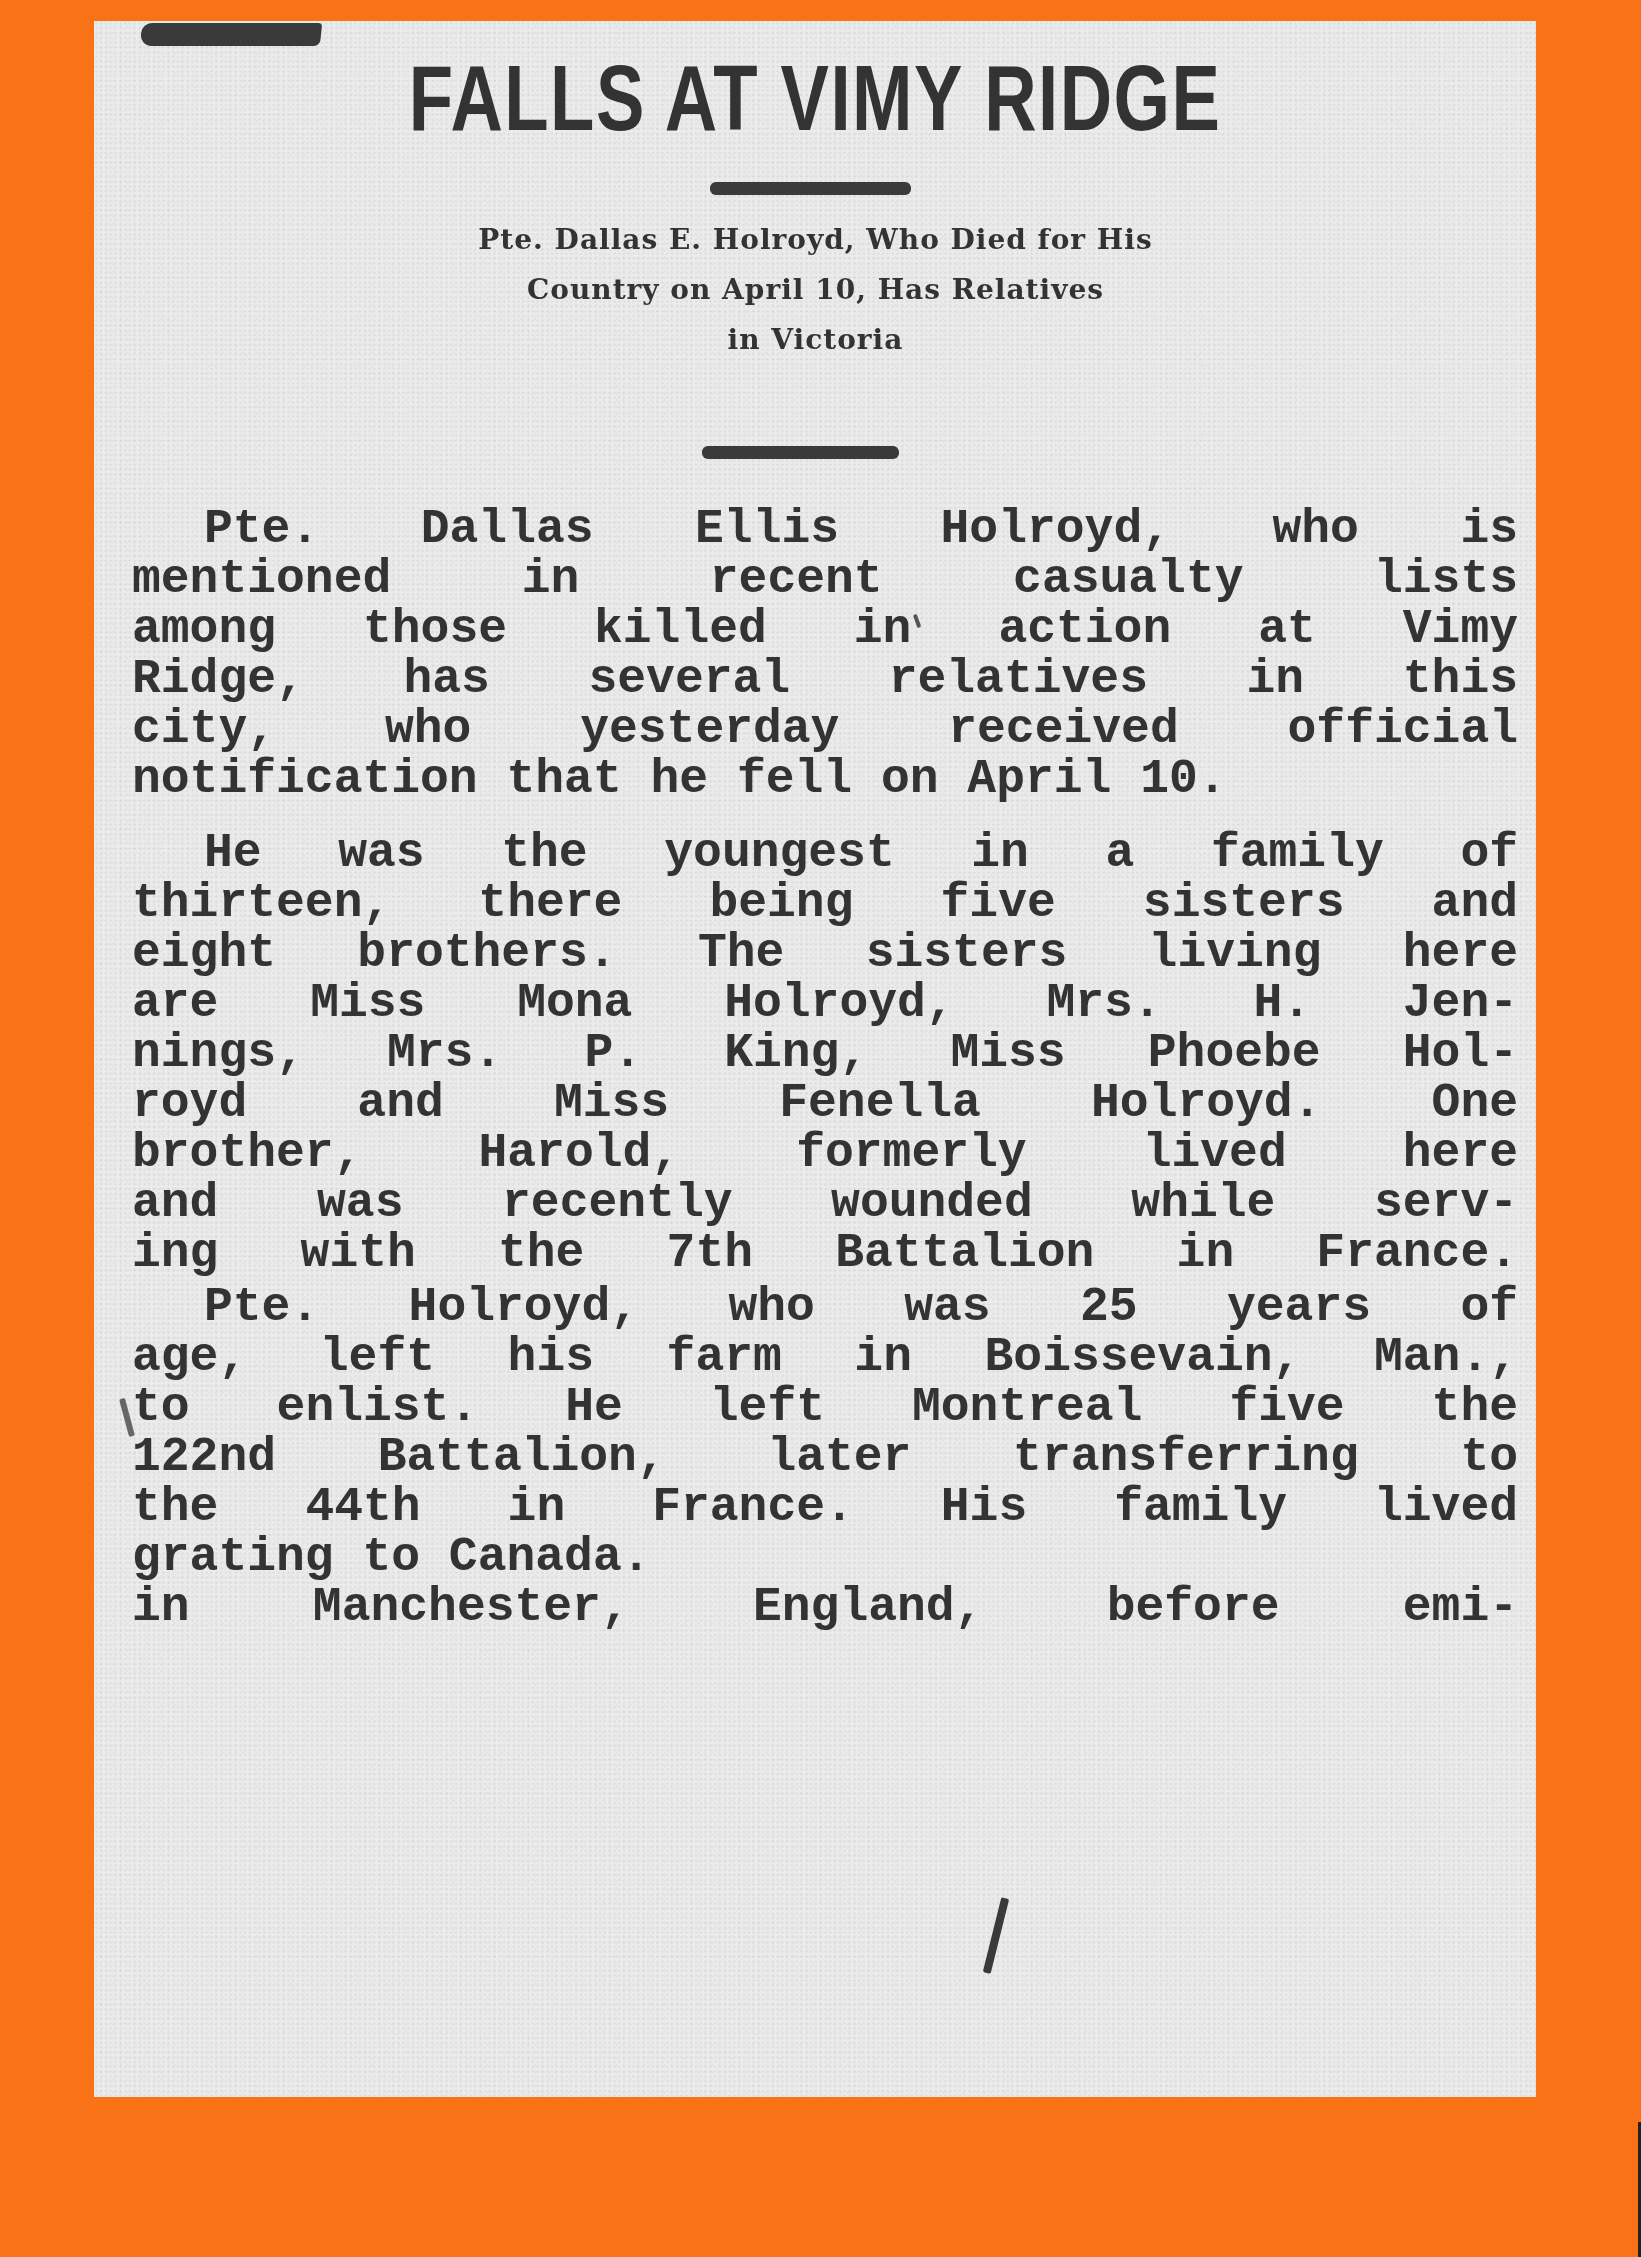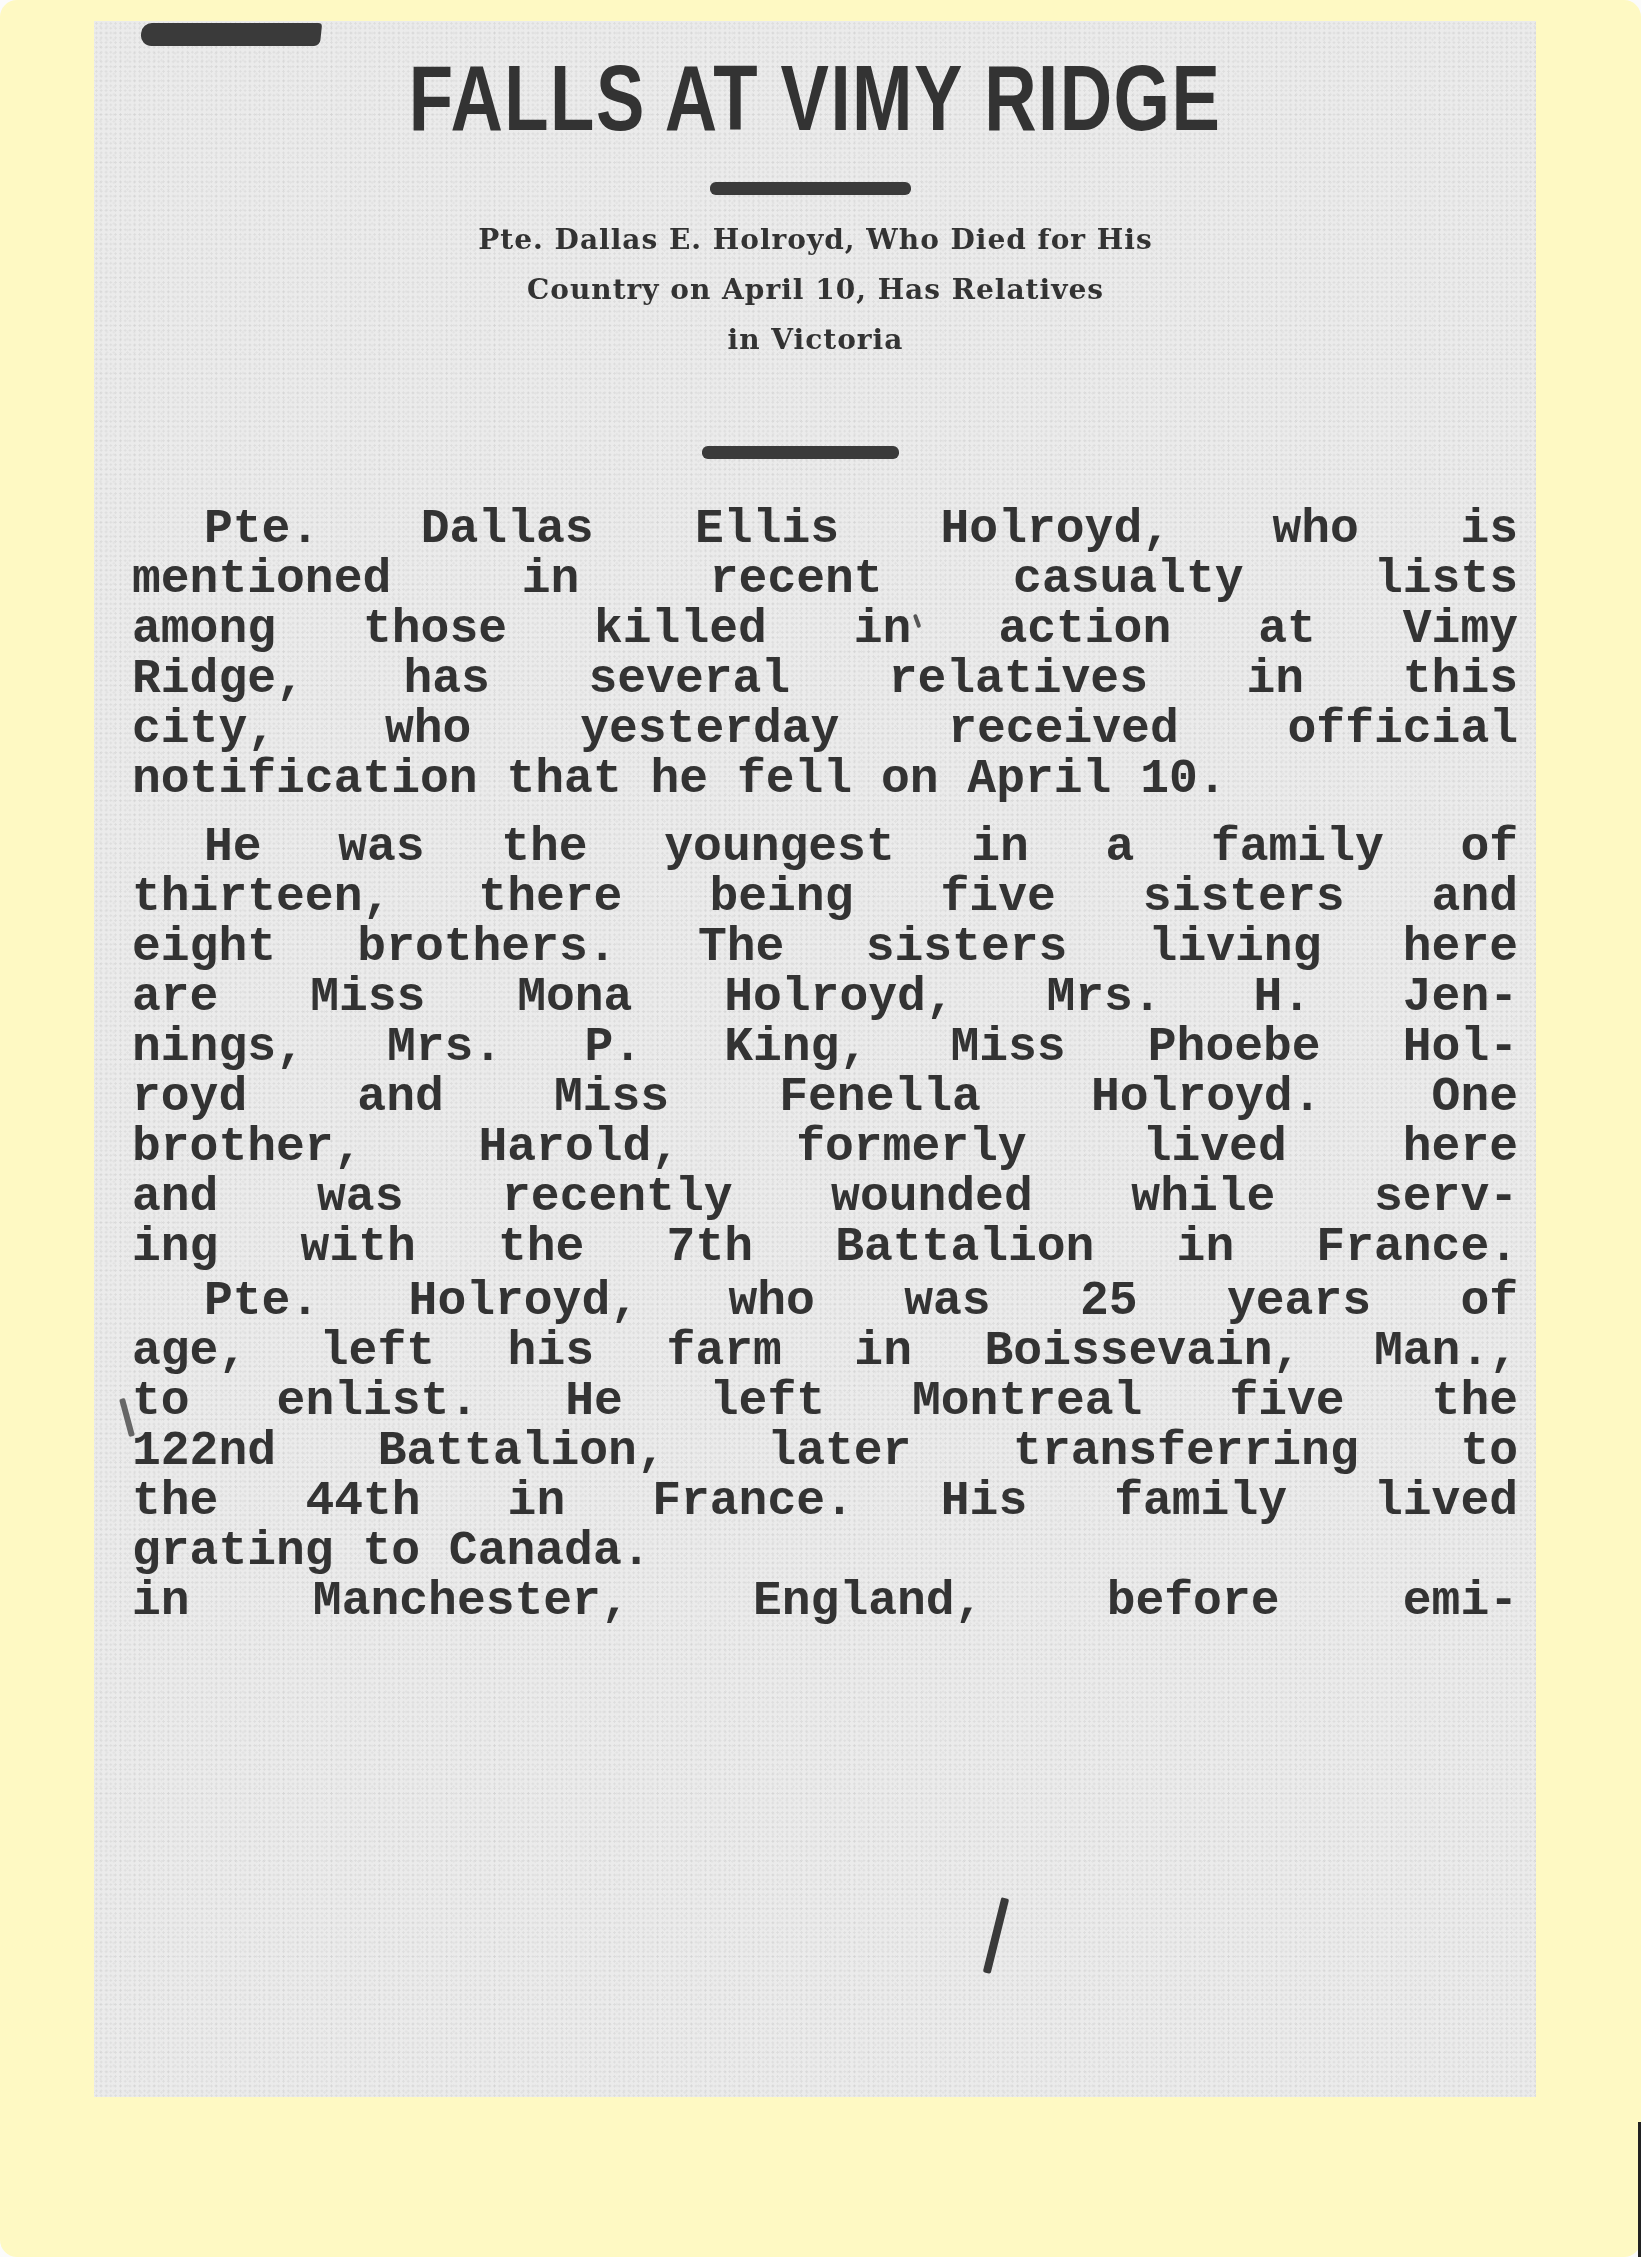--- a/index.html
+++ b/index.html
@@ -11,22 +11,21 @@
     width: 1641px;
     height: 2257px;
     position: relative;
     overflow: hidden;
     font-family: "DejaVu Serif", "Liberation Serif", serif;
   }
   .page {
     position: absolute;
     left: 0; top: 0;
     width: 1641px; height: 2257px;
-    background: #fef9c3;
-    border-radius: 17px;
+    background: #f97316;
   }
   .clipping {
     position: absolute;
     left: 94px;
     top: 21px;
     width: 1442px;
     height: 2076px;
     background-color: #ebebeb;
     background-image:
       radial-gradient(rgba(0,0,0,0.06) 1px, transparent 1.2px),
@@ -86,21 +85,21 @@
     left: 132px;
     top: 504px;
     width: 1386px;
     font-family: Liberation Mono, monospace;
     font-weight: bold;
     font-size: 48px;
     line-height: 50px;
     color: #333;
   }
   .para { margin: 0; }
-  .para + .para { margin-top: 18px; }
+  .para + .para { margin-top: 24px; }
   .para.tight { margin-top: 4px; }
   .line {
     display: block;
     text-align: justify;
     text-align-last: justify;
     white-space: nowrap;
     height: 50px;
     overflow: visible;
   }
   .line.indent { padding-left: 72px; }

